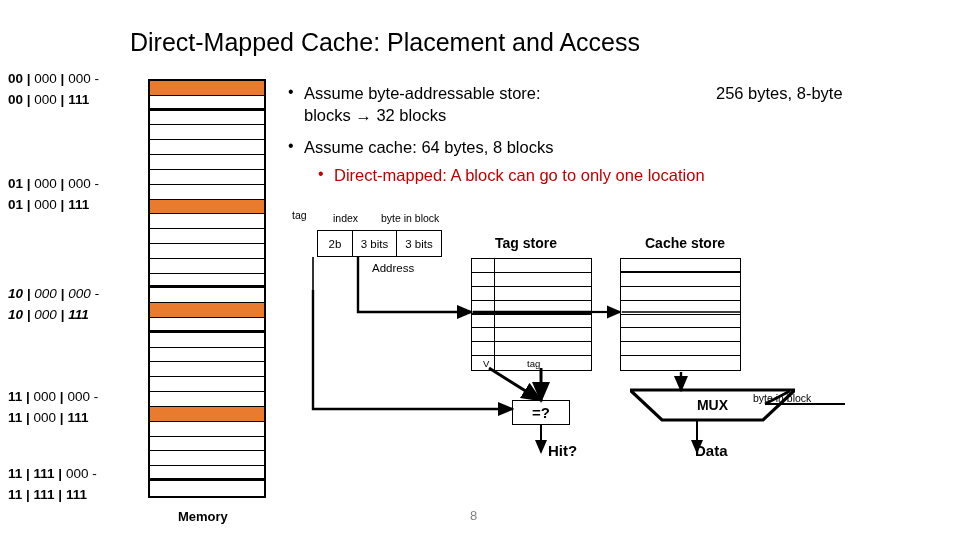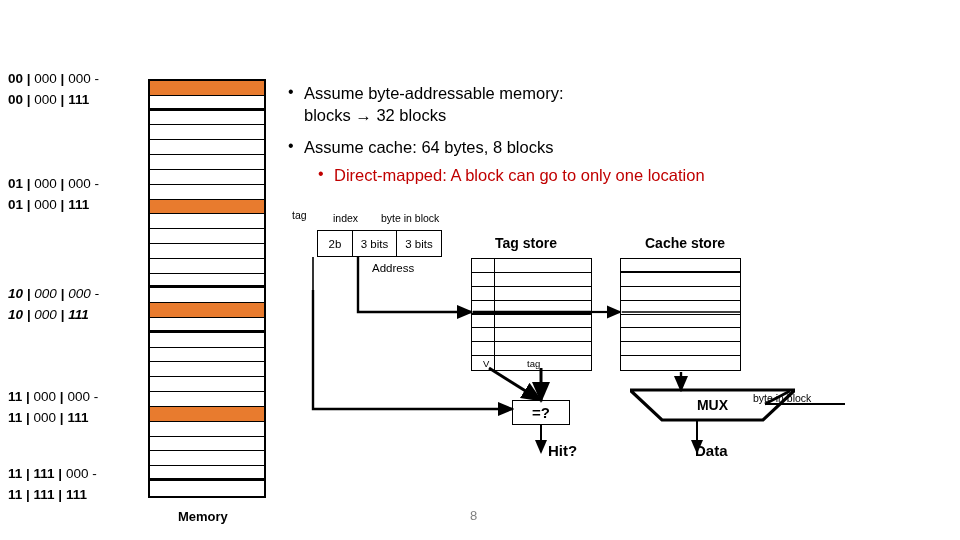--- a/index.html
+++ b/index.html
@@ -127,20 +127,21 @@
   }
 
   
   #wires{position:absolute;left:0;top:0;width:960px;height:540px;pointer-events:none;}
 </style>
 </head>
 <body>
 
 <div class="slide">
 
+  <div id="slide-title">Direct-Mapped Cache: Placement and Access</div>
 
   <div class="addr-label" id="addr-label-0" style="top:68px;">
     <div><span class="b">00</span><span class="b"> | </span><span class="n">000</span><span class="b"> | </span><span class="n">000 -</span></div>
     <div><span class="b">00</span><span class="b"> | </span><span class="n">000</span><span class="b"> | </span><span class="b">111</span></div>
   </div>
 
   <div class="addr-label" id="addr-label-1" style="top:173px;">
     <div><span class="b">01</span><span class="b"> | </span><span class="n">000</span><span class="b"> | </span><span class="n">000 -</span></div>
     <div><span class="b">01</span><span class="b"> | </span><span class="n">000</span><span class="b"> | </span><span class="b">111</span></div>
   </div>
@@ -188,21 +189,22 @@
       <div class="mem-row" style="height: 14.8214px;"></div>
       <div class="mem-row" style="height: 14.8214px;"></div>
       <div class="mem-row thick" style="height: 14.8214px;"></div>
       <div class="mem-row last" style="height: 14.8214px;"></div>
     </div>
   <div id="memory-caption">Memory</div>
 
   <div id="bullets">
     <div class="bul bul1">
       <span class="dot">•</span>
-      <span>Assume byte-addressable memory:</span>
+      <span>Assume byte-addressable store:</span>
+      <span id="bullet1-tail">256 bytes, 8-byte</span>
       <div>blocks → 32 blocks</div>
     </div>
     <div class="bul bul2">
       <span class="dot">•</span>
       <span>Assume cache: 64 bytes, 8 blocks</span>
     </div>
     <div class="bul bul3">
       <span class="dot">•</span>
       <span>Direct-mapped: A block can go to only one location</span>
     </div>

